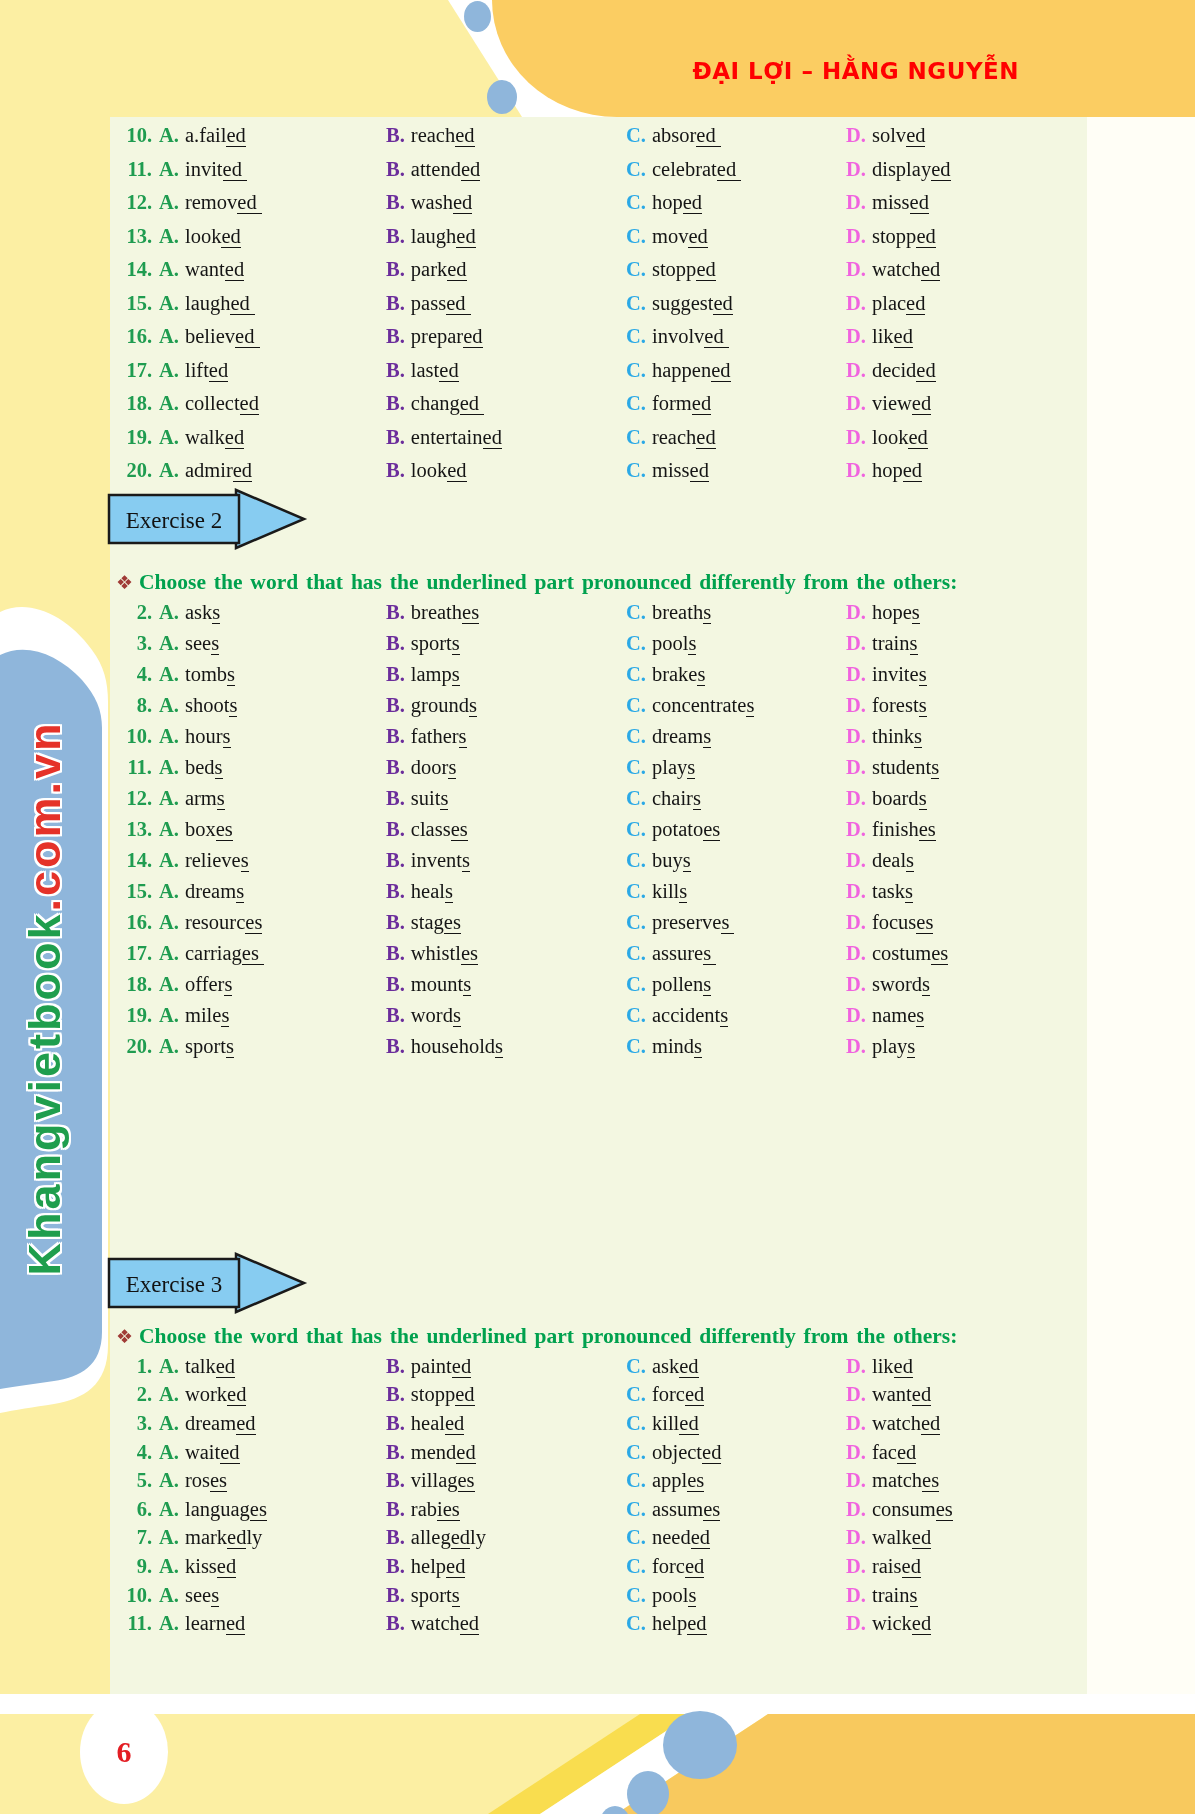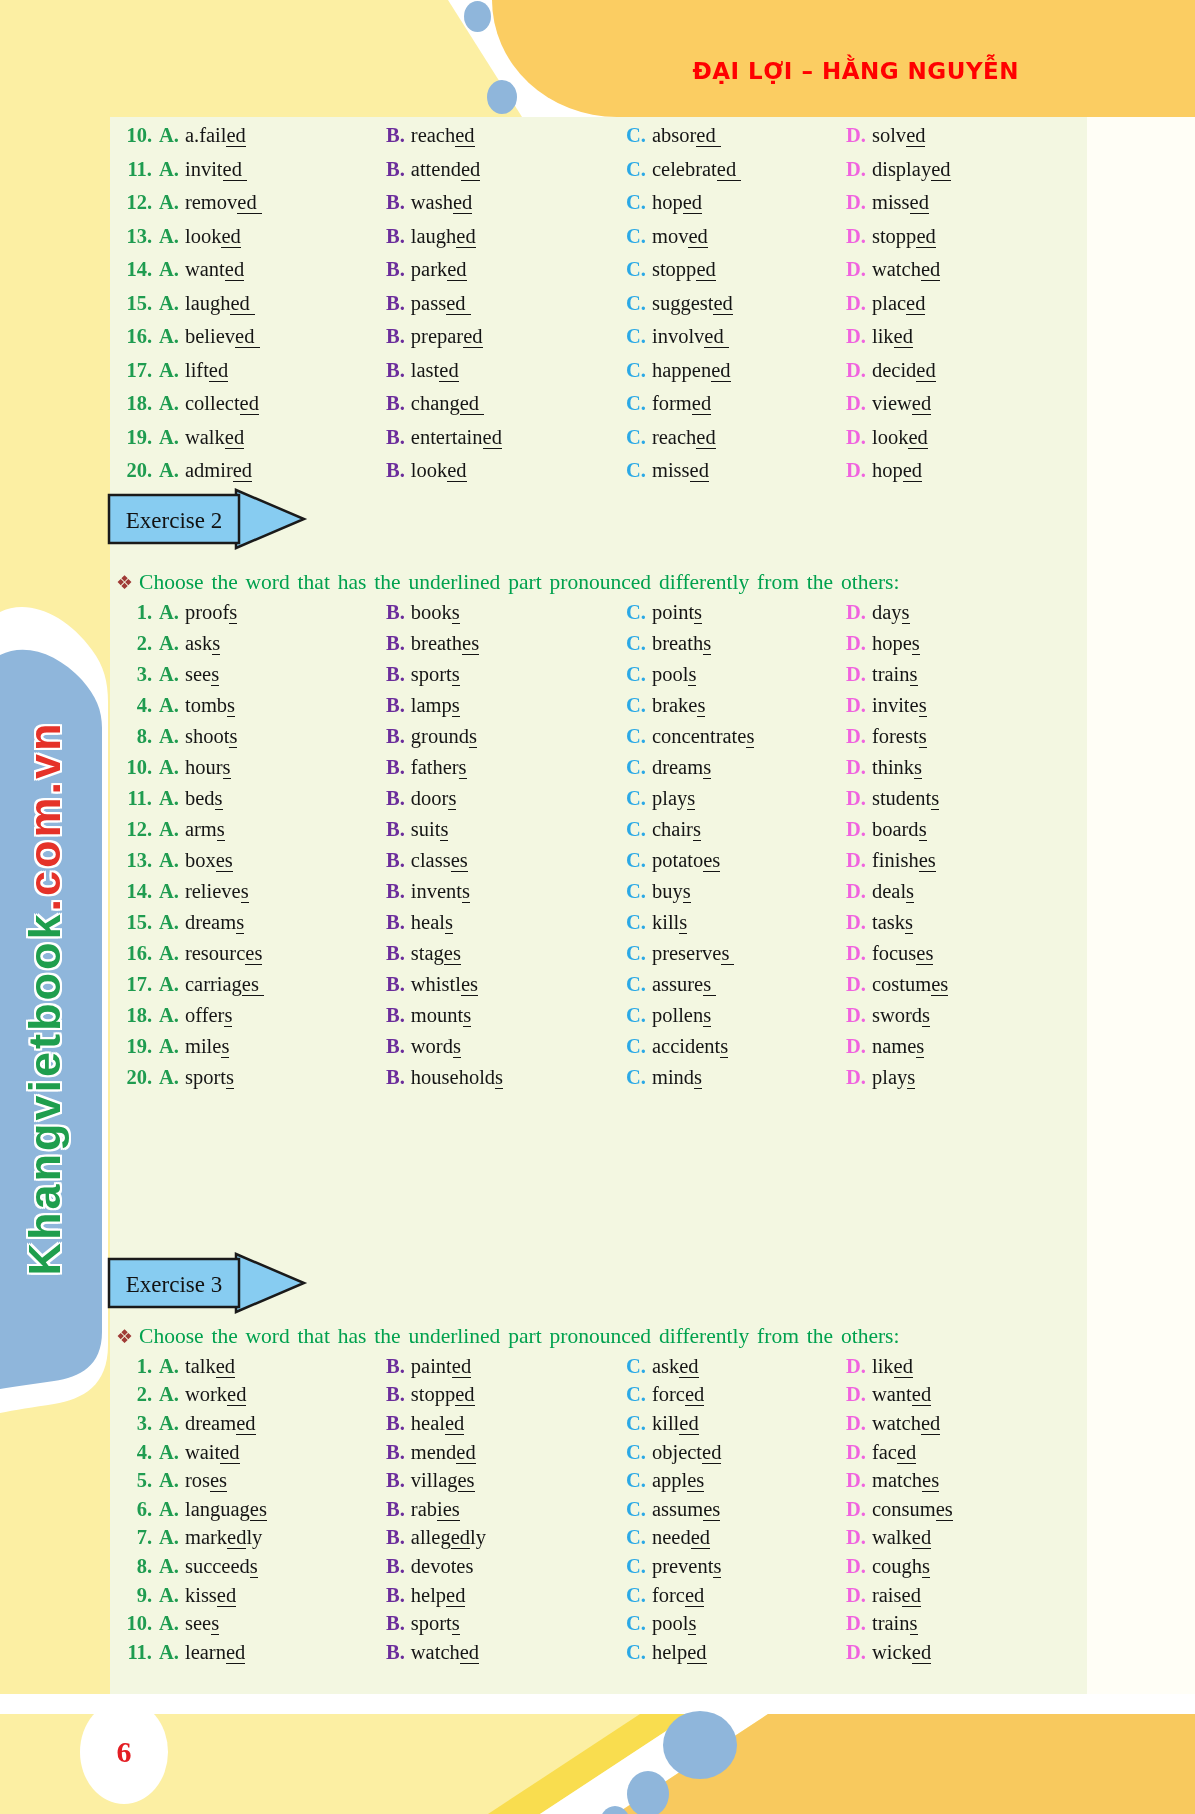--- a/index.html
+++ b/index.html
@@ -40,21 +40,21 @@
       -2px -2px 0 #fff,2px 2px 0 #fff,-2px 2px 0 #fff,2px -2px 0 #fff;
   }
   .wm .wm-green{color:#1F9E4D;}
   .wm .wm-red{color:#E53229;}
   
   .ex-widget{position:absolute;left:106px;width:210px;height:64px;}
   .ex2-pos{top:487px;} .ex3-pos{top:1251px;}
   
   .instr{
     position:absolute;left:116px;width:960px;
-    font-weight:normal;font-size:21.5px;color:#00A14E;word-spacing:2.5px;white-space:nowrap;
+    font-weight:bold;font-size:21.5px;color:#00A14E;word-spacing:2.5px;white-space:nowrap;
   }
   .instr .bullet{color:#A03B36;font-family:"DejaVu Sans",sans-serif;font-size:19px;margin-right:6px;}
   .instr2-pos{top:570px;} .instr3-pos{top:1324px;}
   
   .rows{position:absolute;left:118px;width:958px;font-size:20.5px;color:#151515;}
   .ex1-pos{top:119px;} .ex2rows-pos{top:597px;} .ex3rows-pos{top:1352px;}
   .row{display:grid;grid-template-columns:268px 240px 220px 1fr;align-items:center;}
   .ex1-pos .row{height:33.5px;}
   .ex2rows-pos .row{height:31px;}
   .ex3rows-pos .row{height:28.6px;}
@@ -157,26 +157,20 @@
 <svg class="ex-widget ex2-pos" viewBox="0 0 210 64">
   <polygon points="130,3 198,32 130,61" fill="#87CCF1" stroke="#1a1a1a" stroke-width="2.5"></polygon>
   <rect x="3" y="8" width="130" height="48" fill="#87CCF1" stroke="#1a1a1a" stroke-width="2.5"></rect>
   <text x="68" y="41" text-anchor="middle" font-size="23" font-family="Liberation Serif,serif" fill="#111">Exercise 2</text>
 </svg>
 
 <div class="instr instr2-pos"><span class="bullet">❖</span><span>Choose the word that has the underlined part pronounced differently from the others:</span></div>
 
 <div class="rows ex2rows-pos">
     <div class="row">
-      <div class="cell"><span class="num" style="color: rgb(31, 156, 80);">1.</span><span class="letter" style="color: rgb(31, 156, 80);">A.</span><span>proof<span class="u">s</span></span></div>
-      <div class="cell"><span class="letter" style="color: rgb(107, 45, 155);">B.</span><span>book<span class="u">s</span></span></div>
-      <div class="cell"><span class="letter" style="color: rgb(43, 169, 230);">C.</span><span>point<span class="u">s</span></span></div>
-      <div class="cell"><span class="letter" style="color: rgb(240, 99, 223);">D.</span><span>day<span class="u">s</span></span></div>
-    </div>
-    <div class="row">
       <div class="cell"><span class="num" style="color: rgb(31, 156, 80);">2.</span><span class="letter" style="color: rgb(31, 156, 80);">A.</span><span>ask<span class="u">s</span></span></div>
       <div class="cell"><span class="letter" style="color: rgb(107, 45, 155);">B.</span><span>breath<span class="u">es</span></span></div>
       <div class="cell"><span class="letter" style="color: rgb(43, 169, 230);">C.</span><span>breath<span class="u">s</span></span></div>
       <div class="cell"><span class="letter" style="color: rgb(240, 99, 223);">D.</span><span>hope<span class="u">s</span></span></div>
     </div>
     <div class="row">
       <div class="cell"><span class="num" style="color: rgb(31, 156, 80);">3.</span><span class="letter" style="color: rgb(31, 156, 80);">A.</span><span>see<span class="u">s</span></span></div>
       <div class="cell"><span class="letter" style="color: rgb(107, 45, 155);">B.</span><span>sport<span class="u">s</span></span></div>
       <div class="cell"><span class="letter" style="color: rgb(43, 169, 230);">C.</span><span>pool<span class="u">s</span></span></div>
       <div class="cell"><span class="letter" style="color: rgb(240, 99, 223);">D.</span><span>train<span class="u">s</span></span></div>
@@ -304,26 +298,20 @@
       <div class="cell"><span class="num" style="color: rgb(31, 156, 80);">6.</span><span class="letter" style="color: rgb(31, 156, 80);">A.</span><span>languag<span class="u">es</span></span></div>
       <div class="cell"><span class="letter" style="color: rgb(107, 45, 155);">B.</span><span>rab<span class="u">ies</span></span></div>
       <div class="cell"><span class="letter" style="color: rgb(43, 169, 230);">C.</span><span>assum<span class="u">es</span></span></div>
       <div class="cell"><span class="letter" style="color: rgb(240, 99, 223);">D.</span><span>consum<span class="u">es</span></span></div>
     </div>
     <div class="row">
       <div class="cell"><span class="num" style="color: rgb(31, 156, 80);">7.</span><span class="letter" style="color: rgb(31, 156, 80);">A.</span><span>mark<span class="u">ed</span>ly</span></div>
       <div class="cell"><span class="letter" style="color: rgb(107, 45, 155);">B.</span><span>alleg<span class="u">ed</span>ly</span></div>
       <div class="cell"><span class="letter" style="color: rgb(43, 169, 230);">C.</span><span>need<span class="u">ed</span></span></div>
       <div class="cell"><span class="letter" style="color: rgb(240, 99, 223);">D.</span><span>walk<span class="u">ed</span></span></div>
-    </div>
-    <div class="row">
-      <div class="cell"><span class="num" style="color: rgb(31, 156, 80);">8.</span><span class="letter" style="color: rgb(31, 156, 80);">A.</span><span>succeed<span class="u">s</span></span></div>
-      <div class="cell"><span class="letter" style="color: rgb(107, 45, 155);">B.</span><span>devotes</span></div>
-      <div class="cell"><span class="letter" style="color: rgb(43, 169, 230);">C.</span><span>prevent<span class="u">s</span></span></div>
-      <div class="cell"><span class="letter" style="color: rgb(240, 99, 223);">D.</span><span>cough<span class="u">s</span></span></div>
     </div>
     <div class="row">
       <div class="cell"><span class="num" style="color: rgb(31, 156, 80);">9.</span><span class="letter" style="color: rgb(31, 156, 80);">A.</span><span>kiss<span class="u">ed</span></span></div>
       <div class="cell"><span class="letter" style="color: rgb(107, 45, 155);">B.</span><span>help<span class="u">ed</span></span></div>
       <div class="cell"><span class="letter" style="color: rgb(43, 169, 230);">C.</span><span>forc<span class="u">ed</span></span></div>
       <div class="cell"><span class="letter" style="color: rgb(240, 99, 223);">D.</span><span>rais<span class="u">ed</span></span></div>
     </div>
     <div class="row">
       <div class="cell"><span class="num" style="color: rgb(31, 156, 80);">10.</span><span class="letter" style="color: rgb(31, 156, 80);">A.</span><span>see<span class="u">s</span></span></div>
       <div class="cell"><span class="letter" style="color: rgb(107, 45, 155);">B.</span><span>sport<span class="u">s</span></span></div>

